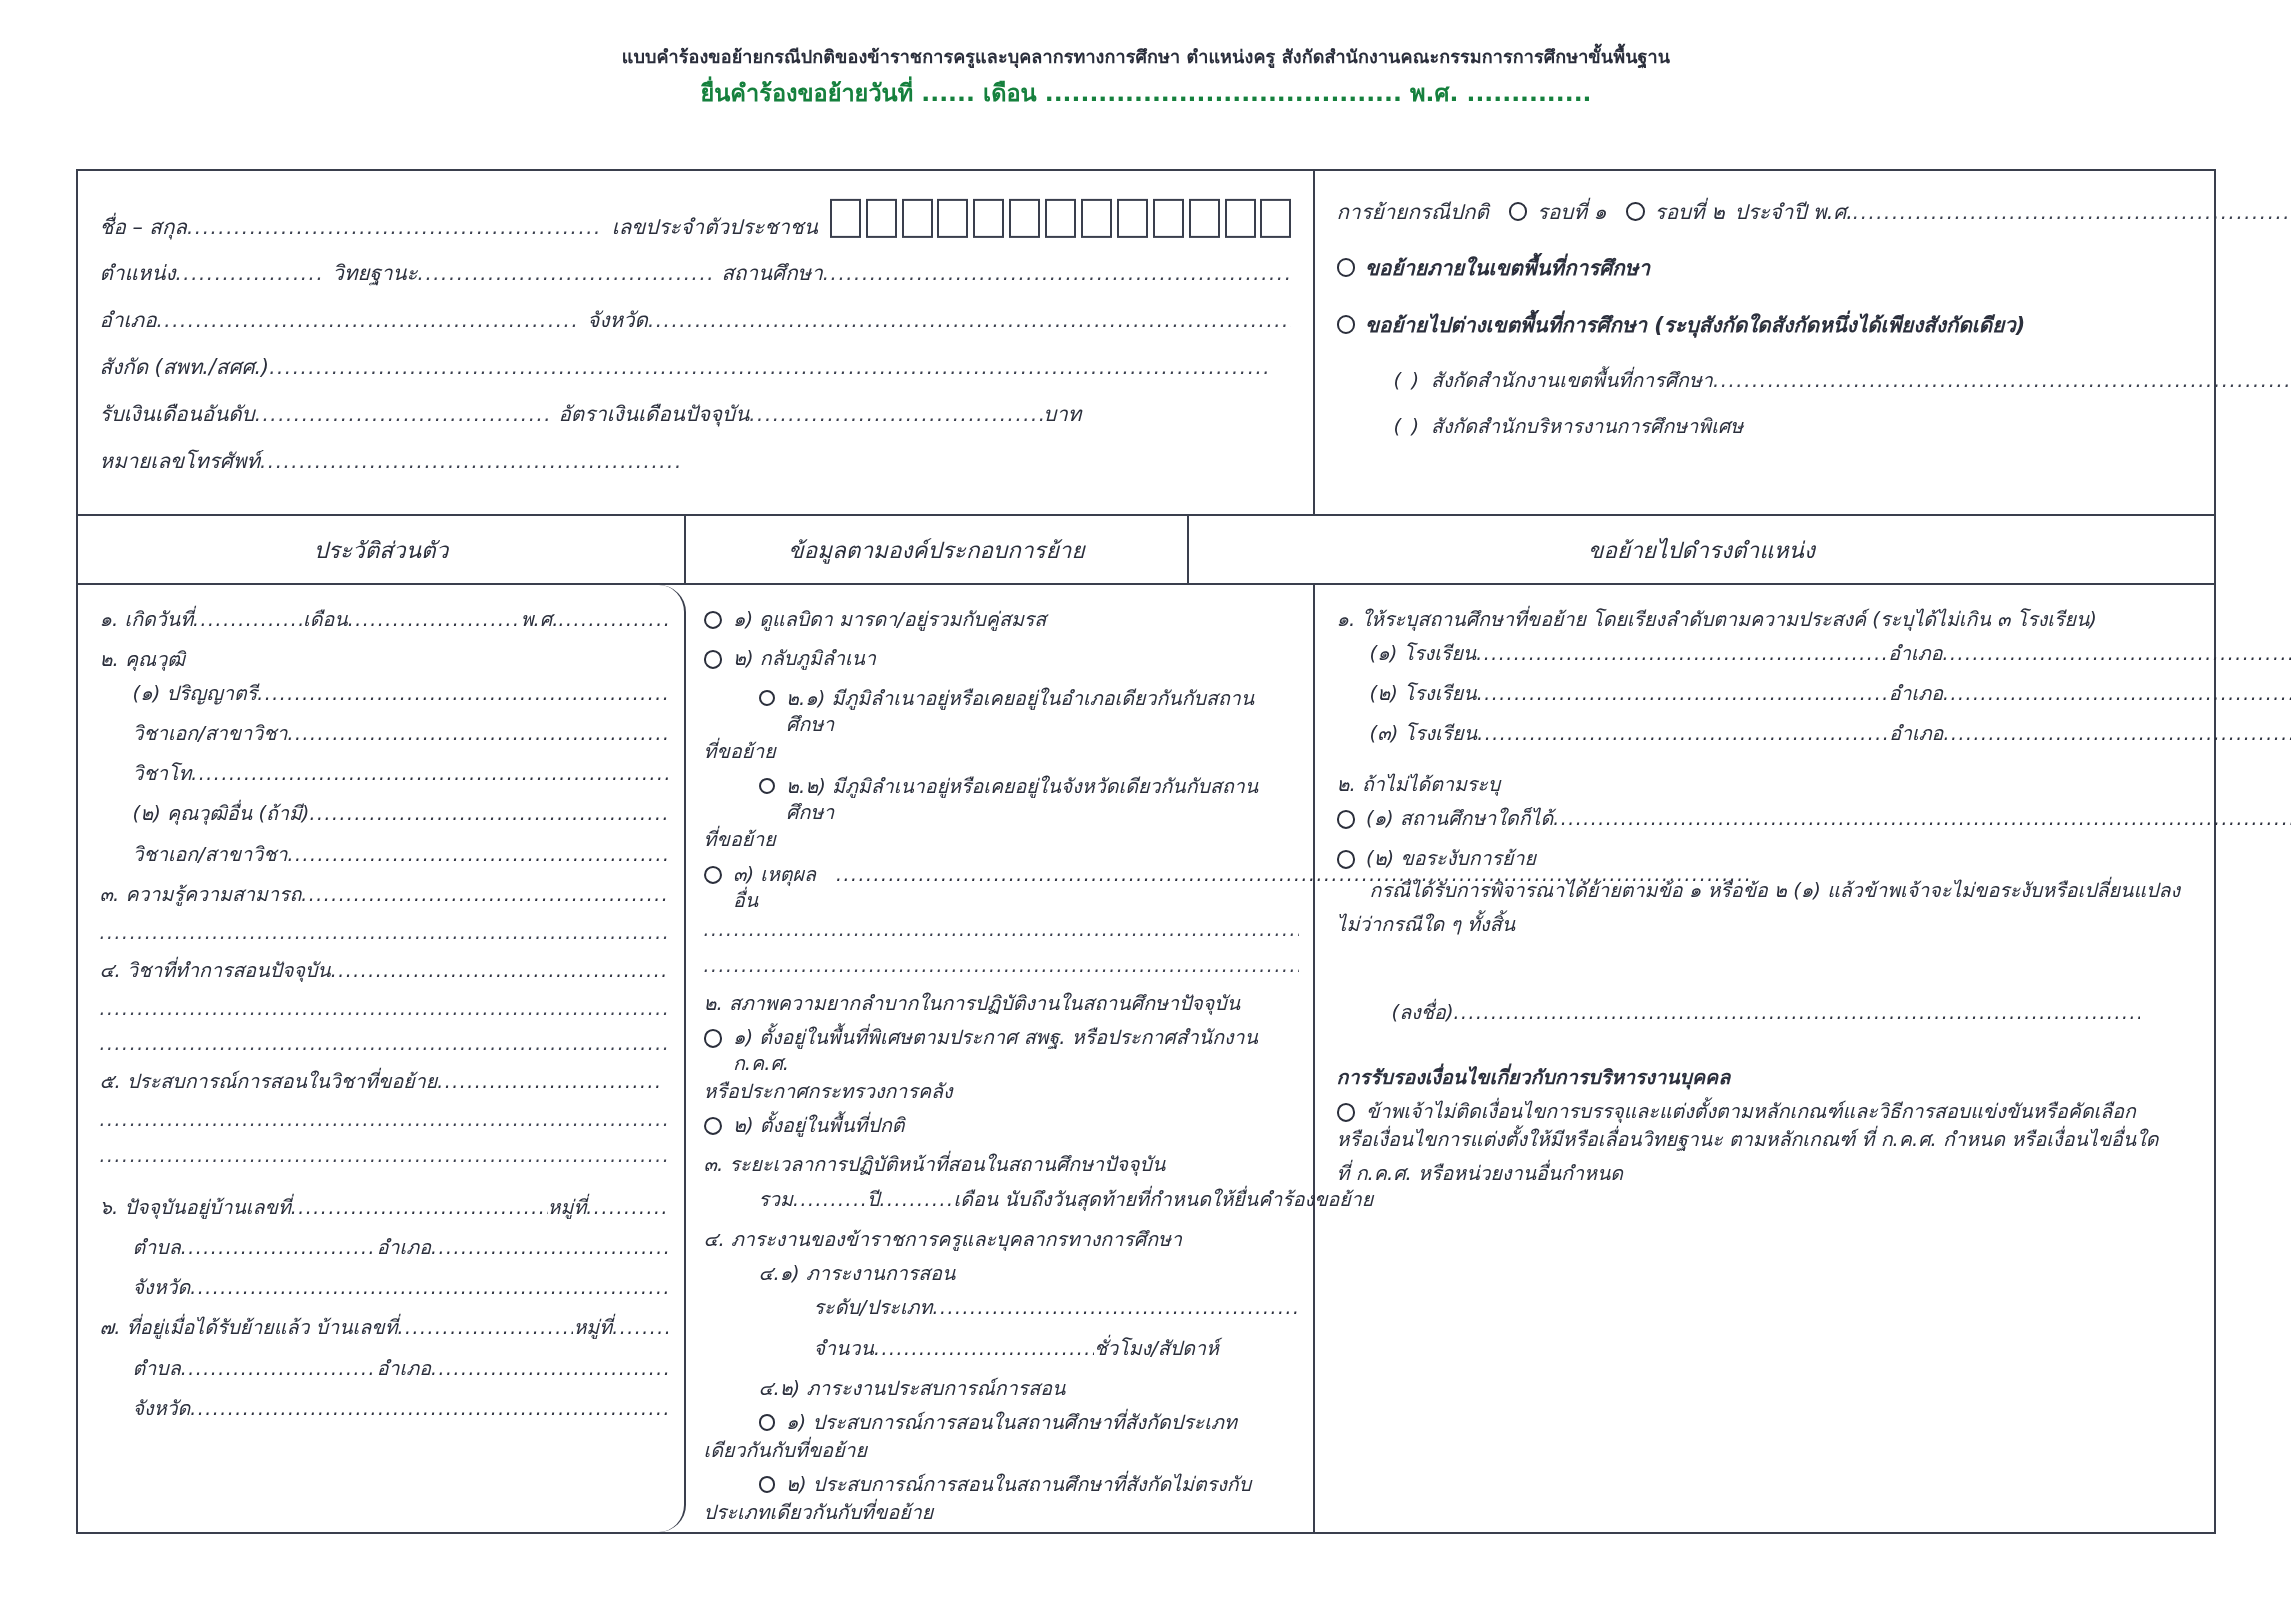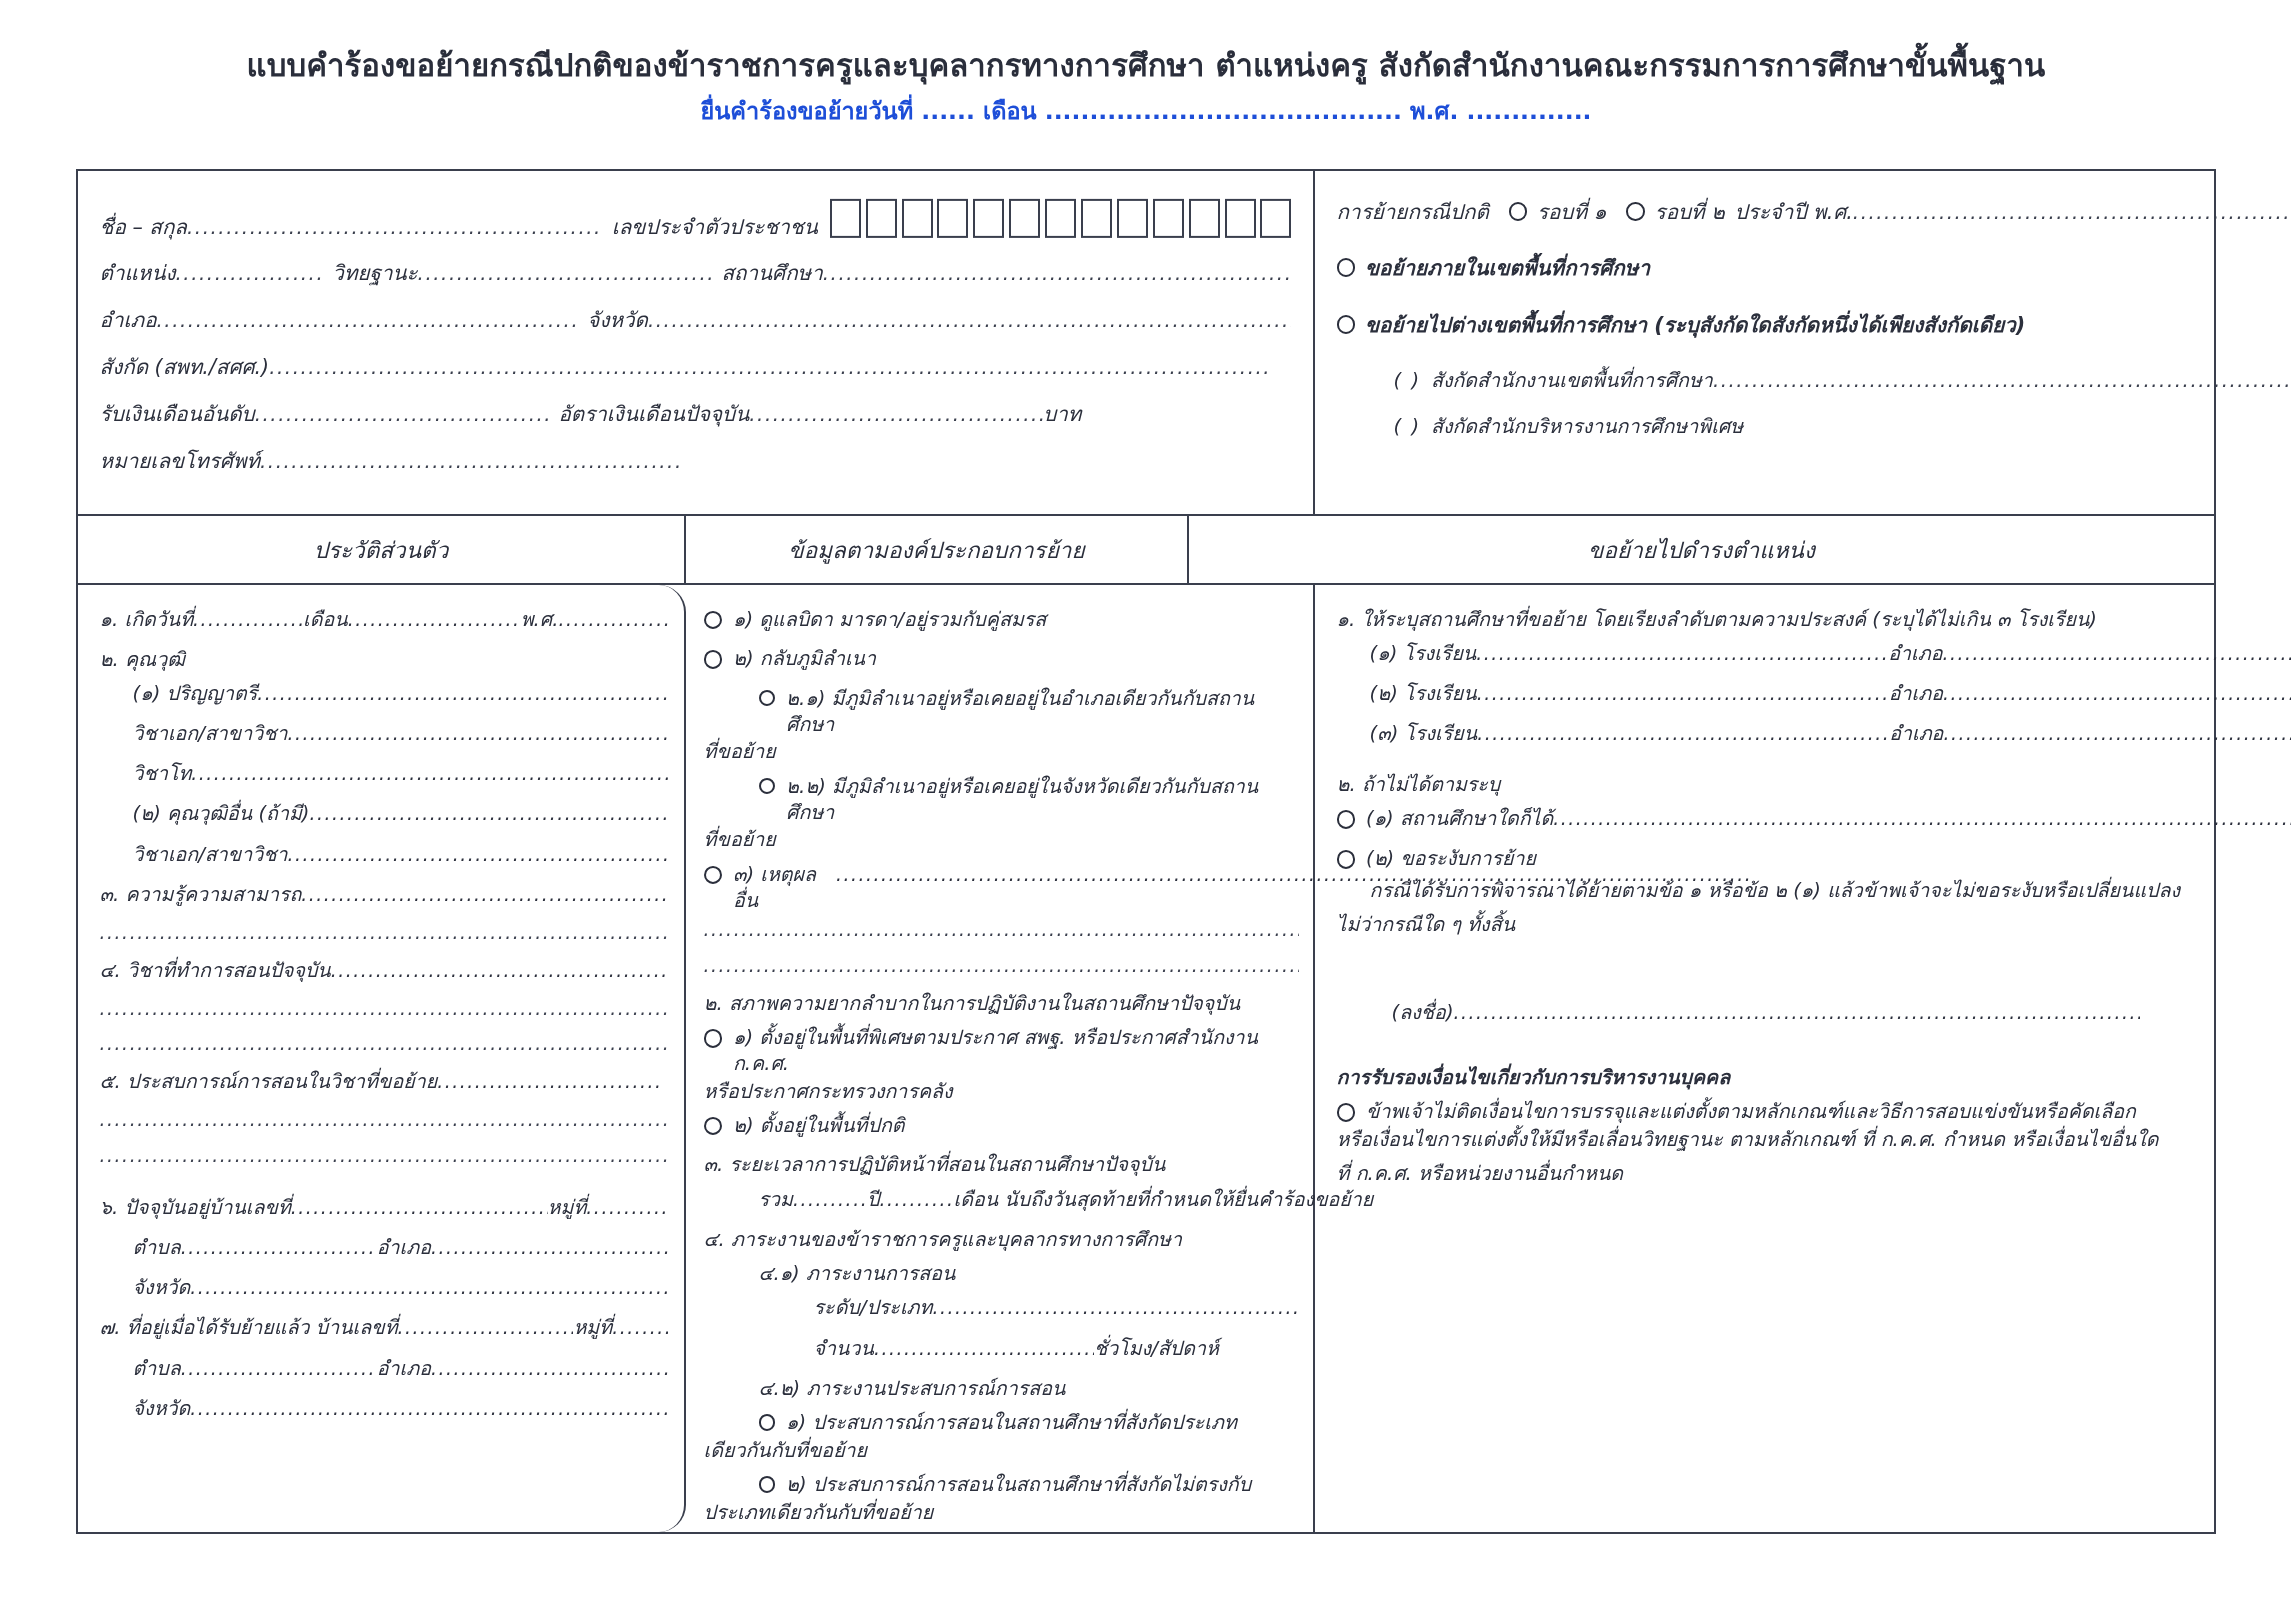--- a/index.html
+++ b/index.html
@@ -14,30 +14,30 @@
     position: relative;
     overflow: hidden;
   }
 
   
   .title-block {
     text-align: center;
     padding-top: 45px;
   }
   .title-line1 {
-    font-size: 31px;
+    font-size: 18px;
     font-weight: 700;
     letter-spacing: 0.1px;
     color: #2a2e3b;
     line-height: 1.35;
   }
   .title-line2 {
     font-size: 23.5px;
     font-weight: 700;
-    color: #1d4ed8;
+    color: #15803d;
     margin-top: 8.8px;
     line-height: 1.35;
   }
 
   
   .frame {
     position: absolute;
     left: 76px;
     top: 169px;
     width: 2140px;

